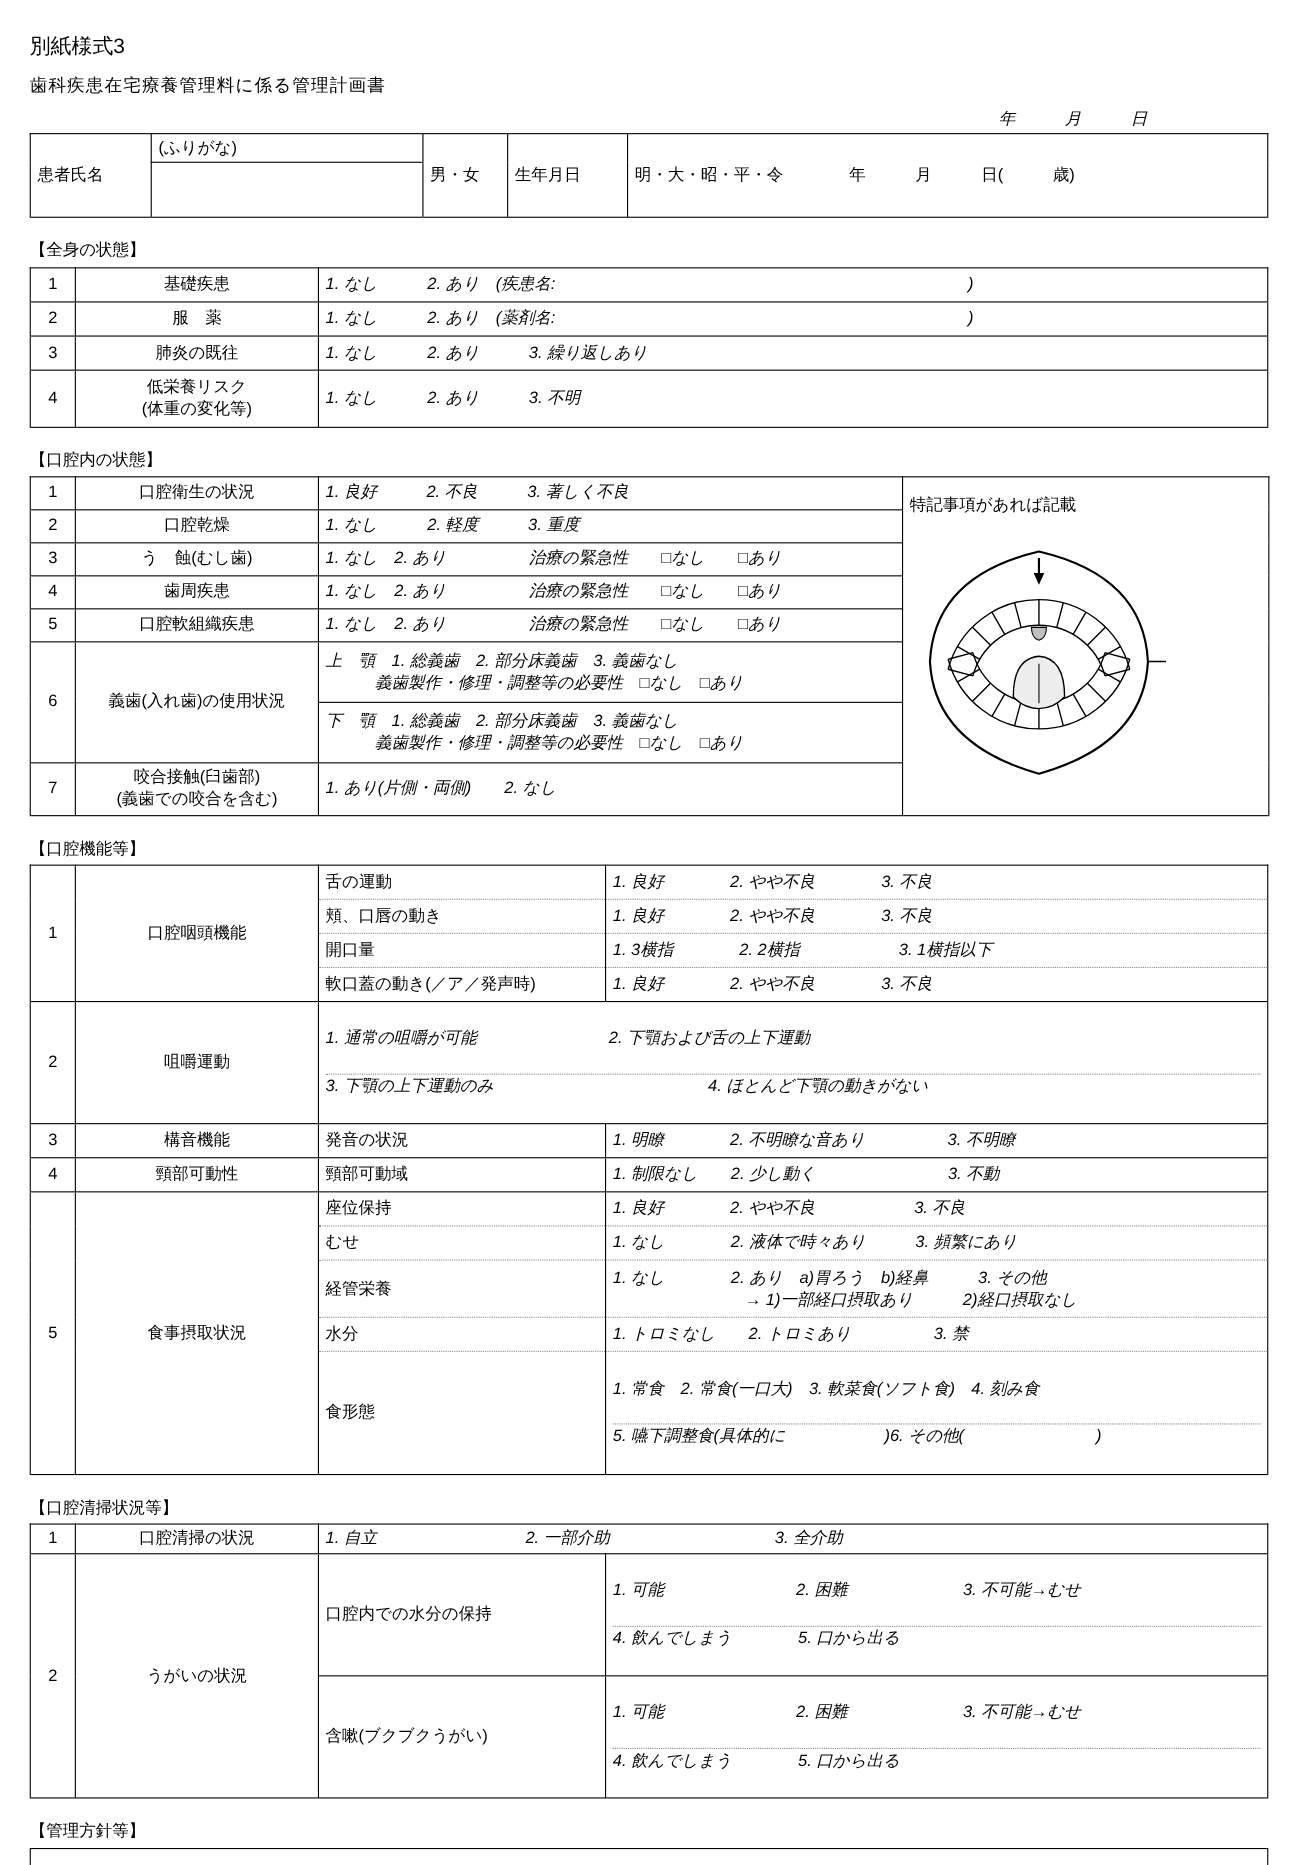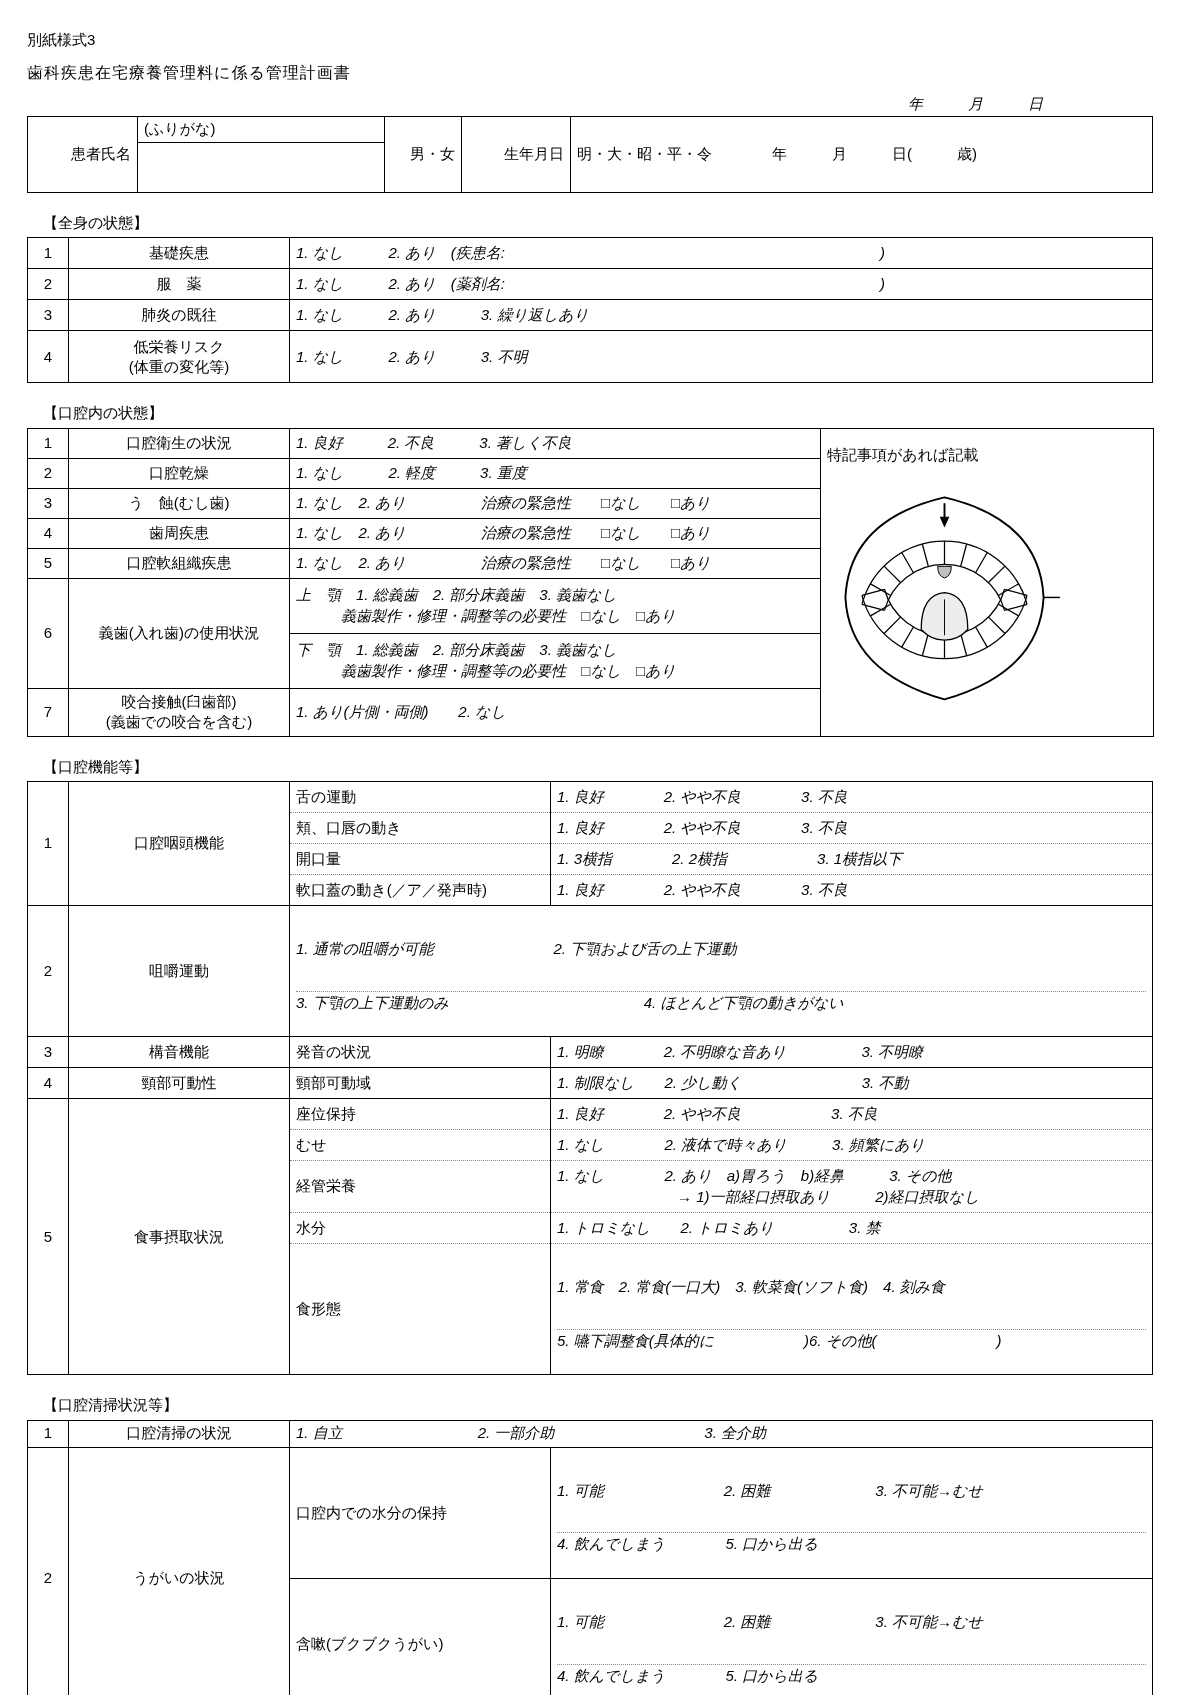--- a/index.html
+++ b/index.html
@@ -6,21 +6,21 @@
   html,body { background:#fff; }
   body {
     width:1181px;
     font-family:"Liberation Sans","DejaVu Sans",sans-serif;
     color:#000;
     font-size:15px;
     line-height:1.35;
   }
   .page { width:1181px; min-height:1695px; padding:30px 28px 40px 27px; background:#fff; }
 
-  .form-label { font-size:15px; }
+  .form-label { font-size:19px; }
   .title { text-align:left; font-size:16px; margin-top:12px; letter-spacing:1px; }
   .date-line { text-align:right; padding-right:110px; margin-top:10px;font-style:italic; }
 
   table.tbl {
     border-collapse:collapse;
     width:1126px;
     table-layout:fixed;
     border:1px solid #000;
     margin-top:2px;
   }
@@ -32,30 +32,30 @@
     padding:2px 6px;
     vertical-align:middle;
     font-size:15px;
   }
   tr.cont > td.sub, tr.cont > td.opts { border-top:1px dotted #888; }
 
   td.num  { text-align:center; padding:2px 2px; }
   td.item { text-align:center; white-space:pre-line; }
   td.sub  { text-align:left; padding-left:10px; }
   td.opts { text-align:left; padding-left:10px; white-space:pre-line;font-style:italic; }
-  td.center { text-align:right; }
+  td.center { text-align:left; }
   td.pl12 { padding-left:12px; }
 
   .h26{height:26px}.h50{height:50px}.h31{height:31px}.h52{height:52px}
   .h30{height:30px}.h55{height:55px}.h48{height:48px}.h27{height:27px}
   .h44{height:44px}.h58{height:58px}
 
-  .sec-heading { margin:20px 0 4px 16px; font-size:15px; }
-
-  .two-line .line { padding:1px 0;margin-top:10px; }
+  .sec-heading { margin:20px 0 4px 0; font-size:15px; }
+
+  .two-line .line { padding:1px 0; }
   .two-line .line2 { border-top:1px dotted #888; }
 
   td.notes { vertical-align:top; text-align:left; padding-top:6px; }
   .notes-label { font-size:15px; margin-bottom:10px; }
 
   .policy-box { width:1126px; height:104px; border:1px solid #000; margin-top:2px; background:#fff; }
 
   
   col.c-plabel{width:110px} col.c-pname{width:247px} col.c-psex{width:77px} col.c-pbirth{width:109px}
   

